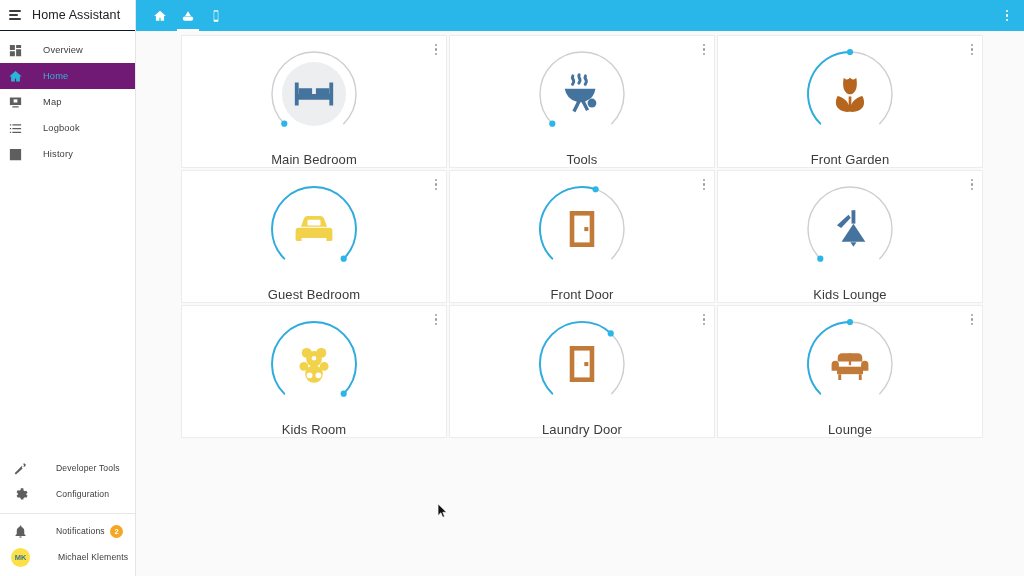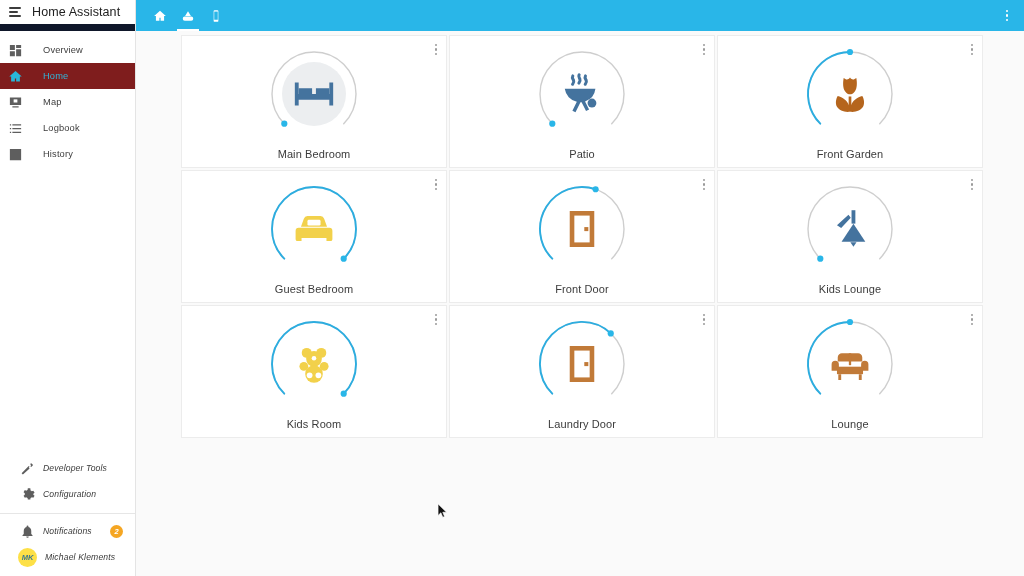--- a/index.html
+++ b/index.html
@@ -16,21 +16,21 @@
     width: 136px; height: 576px;
     background: #ffffff;
     border-right: 1px solid #e4e4e4;
     display: flex; flex-direction: column;
     flex: 0 0 136px;
     position: relative;
   }
   .sb-header {
     height: 31px; display: flex; align-items: center;
     padding: 0 6px 0 7px; gap: 7px;
-    border-bottom: 7px solid #0f172a;
+    border-bottom: 1px solid #0f172a;
   }
   .sb-hamburger {
     width: 18px; height: 18px;
     display: flex; flex-direction: column; justify-content: center;
     gap: 2.5px; padding-left: 2px; cursor: pointer;
   }
   .sb-hamburger i { display:block; height: 1.5px; background: #3c3c3c; border-radius: 1px; }
   .sb-hamburger i:nth-child(1) { width: 12px; }
   .sb-hamburger i:nth-child(2) { width: 9px; }
   .sb-hamburger i:nth-child(3) { width: 12px; }
@@ -47,27 +47,27 @@
   }
   .sb-item .sb-ico {
     width: 15px; height: 15px; flex: 0 0 15px;
     display: flex; align-items: center; justify-content: center;
     color: #5e5e5e;
   }
   .sb-item .sb-ico svg { width: 15px; height: 15px; display: block; }
   .sb-label {
     font-size: 9.3px; color: #3d3d3d; white-space: nowrap; letter-spacing: .15px;
   }
-  .sb-item.active { background: #7f1d1d; }
+  .sb-item.active { background: #701a75; }
   .sb-item.active .sb-ico { color: #29b6d8; }
   .sb-item.active .sb-label { color: #31b4d8; }
 
   .sb-spacer { flex: 1 1 auto; }
   .sb-bottom { padding-bottom: 6px; }
-  .sb-bottom .sb-item { padding-left: 20px; gap: 8px; font-style: italic; }
+  .sb-bottom .sb-item { padding-left: 13px; gap: 28px; }
   .sb-bottom .sb-label { font-size: 8.6px; color: #3a3a3a; }
   .sb-divider { height: 1px; background: #e6e6e6; margin: 6px 0 4px 0; }
 
   .sb-item.notif { position: relative; }
   .badge {
     position: absolute; right: 12px;
     width: 13px; height: 13px; border-radius: 50%;
     background: #f5a623; color: #fff;
     font-size: 7.5px; display: flex; align-items: center; justify-content: center;
     font-weight: 600;
@@ -131,22 +131,22 @@
     position: absolute; top: 0; left: 0; width: 100px; height: 100px;
     display: flex; align-items: center; justify-content: center;
   }
   .dial-icon svg { width: 46px; height: 46px; display:block; }
   .dial-bg-circle {
     position: absolute; top: 18px; left: 18px;
     width: 64px; height: 64px; border-radius: 50%;
     background: #eceef0;
   }
   .card-label {
-    position: absolute; bottom: 7px; left: 0; right: 0;
-    text-align: center; font-size: 11px; color: #3b3b3b; letter-spacing: .1px;
+    position: absolute; bottom: 0; left: 0; right: 0;
+    text-align: center; font-size: 13px; color: #3b3b3b; letter-spacing: .1px;
   }
 
   .cursor {
     position: absolute; left: 437px; top: 503px;
     width: 11px; height: 16px; pointer-events: none;
   }
 </style>
 </head>
 <body>
 
@@ -314,21 +314,21 @@
               <circle cx="20.30" cy="79.70" r="3.1" fill="#29b6e8"></circle>
             </svg>
             <div class="dial-icon" style="color:#44739e">
               <svg viewBox="0 0 24 24" fill="currentColor">
                 <path d="M7.2 2.6c-.6 1 .1 1.6.4 2.3.3.7 0 1.4-.5 2M10.5 2c-.6 1 .1 1.6.4 2.3.3.7 0 1.4-.5 2M13.8 2.6c-.6 1 .1 1.6.4 2.3.3.7 0 1.4-.5 2" fill="none" stroke="currentColor" stroke-width="1.6" stroke-linecap="round"></path>
                 <path d="M3 9.3h16a8 8 0 01-5.4 6.6l2.1 4.2-1.6.8-2.3-4.6h-.6l-2.6 5.2-1.6-.8L9.3 16A8 8 0 013 9.3z"></path>
                 <circle cx="17.2" cy="16.7" r="2.3"></circle>
               </svg>
             </div>
           </div>
-          <div class="card-label">Patio</div>
+          <div class="card-label">Tools</div>
         </div>
         <div class="card">
           <div class="card-menu">
             <i></i>
             <i></i>
             <i></i>
           </div>
           <div class="dial">
             <svg viewBox="0 0 100 100">
               <path d="M 20.30 79.70 A 42 42 0 1 1 79.70 79.70" fill="none" stroke="#bdbdbd" stroke-width="1.4" stroke-linecap="round" opacity="0.75"></path>

